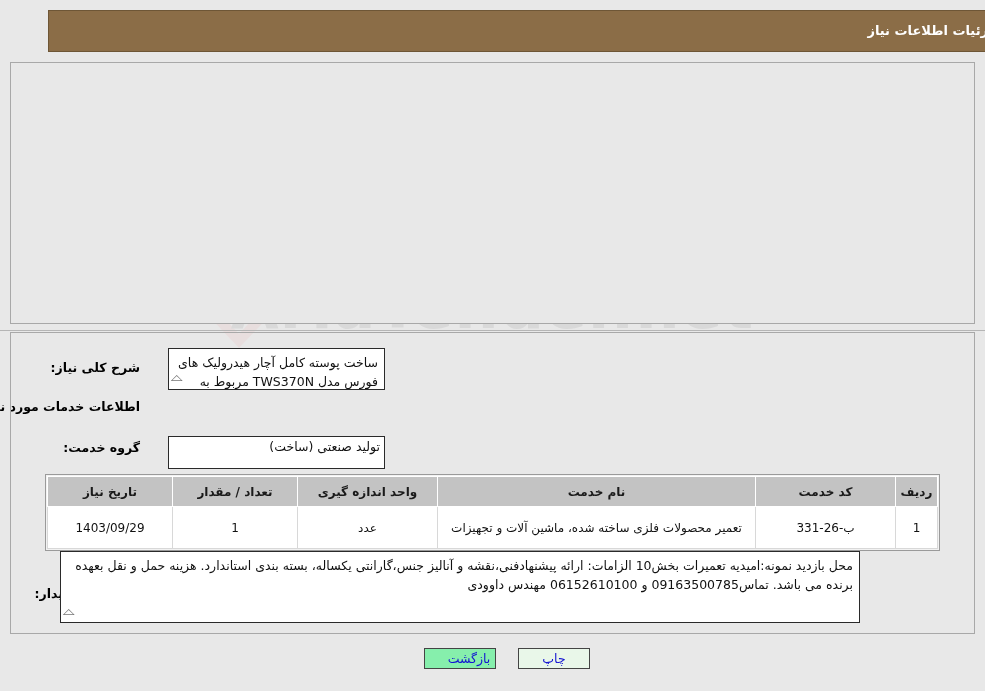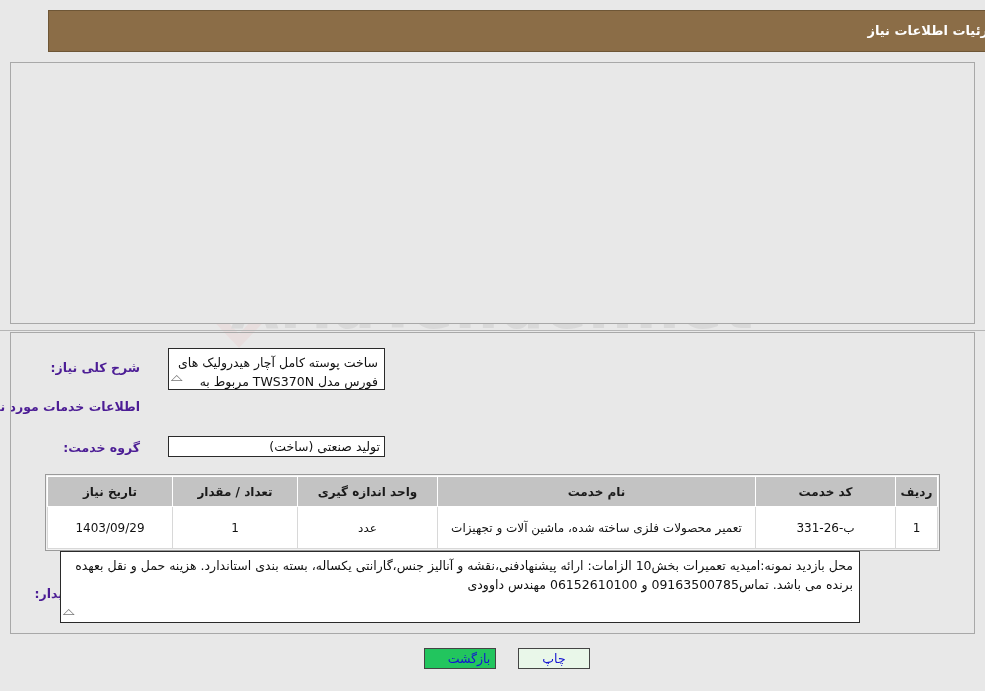--- a/index.html
+++ b/index.html
@@ -89,21 +89,21 @@
     box-sizing: border-box;
     z-index: 1;
   }
   #panel-top    { left: 10px; top: 62px;  width: 965px; height: 262px; }
   #panel-mid    { left: 10px; top: 332px; width: 965px; height: 302px; background: transparent; }
 
   
   .lbl {
     position: absolute;
     font-size: 12.5px;
-    color: #4c1d95;
+    color: #000000;
     white-space: nowrap;
     text-align: right;
     line-height: 15px;
   }
   .lbl-b { font-weight: bold; }
   .inp {
     position: absolute;
     background: #ffffff;
     border: 1px solid #2a2a2a;
     box-sizing: border-box;
@@ -226,21 +226,21 @@
     box-sizing: border-box;
     font-size: 12.5px;
     color: #1414d2;
     text-align: center;
     line-height: 19px;
     cursor: pointer;
     font-family: "DejaVu Sans", "Liberation Sans", sans-serif;
     padding: 0;
   }
   .btn-print  { background: #e9f7e9; }
-  .btn-back   { background: #22c55e; padding-left: 18px; }
+  .btn-back   { background: #86efac; padding-left: 18px; }
 
   .divider {
     position: absolute;
     left: 0; width: 985px;
     height: 1px; background: #b5b5b5;
   }
 </style>
 </head>
 <body>
 
@@ -313,21 +313,21 @@
 
   <div class="panel" id="panel-mid"></div>
 
   <div class="lbl lbl-b" style="right:845px; top:360px;">شرح کلی نیاز:</div>
   <div class="tarea" style="right:600px; left:168px; top:348px; height:42px;">ساخت پوسته کامل آچار هیدرولیک های فورس مدل TWS370N مربوط به تعمیرات بخش10</div>
   <div class="grip" style="left:172px; top:374px;">◹</div>
 
   <div class="lbl lbl-b" style="right:845px; top:399px;">اطلاعات خدمات مورد نیاز</div>
 
   <div class="lbl lbl-b" style="right:845px; top:440px;">گروه خدمت:</div>
-  <div class="inp right" style="right:600px; left:168px; top:436px; height:21px;">تولید صنعتی (ساخت)</div>
+  <div class="inp right" style="right:600px; left:168px; top:436px; height:33px;">تولید صنعتی (ساخت)</div>
 
   <div class="tbl-wrap">
     <table class="grid">
       <colgroup>
         <col style="width:42px">
         <col style="width:140px">
         <col>
         <col style="width:140px">
         <col style="width:125px">
         <col style="width:125px">

